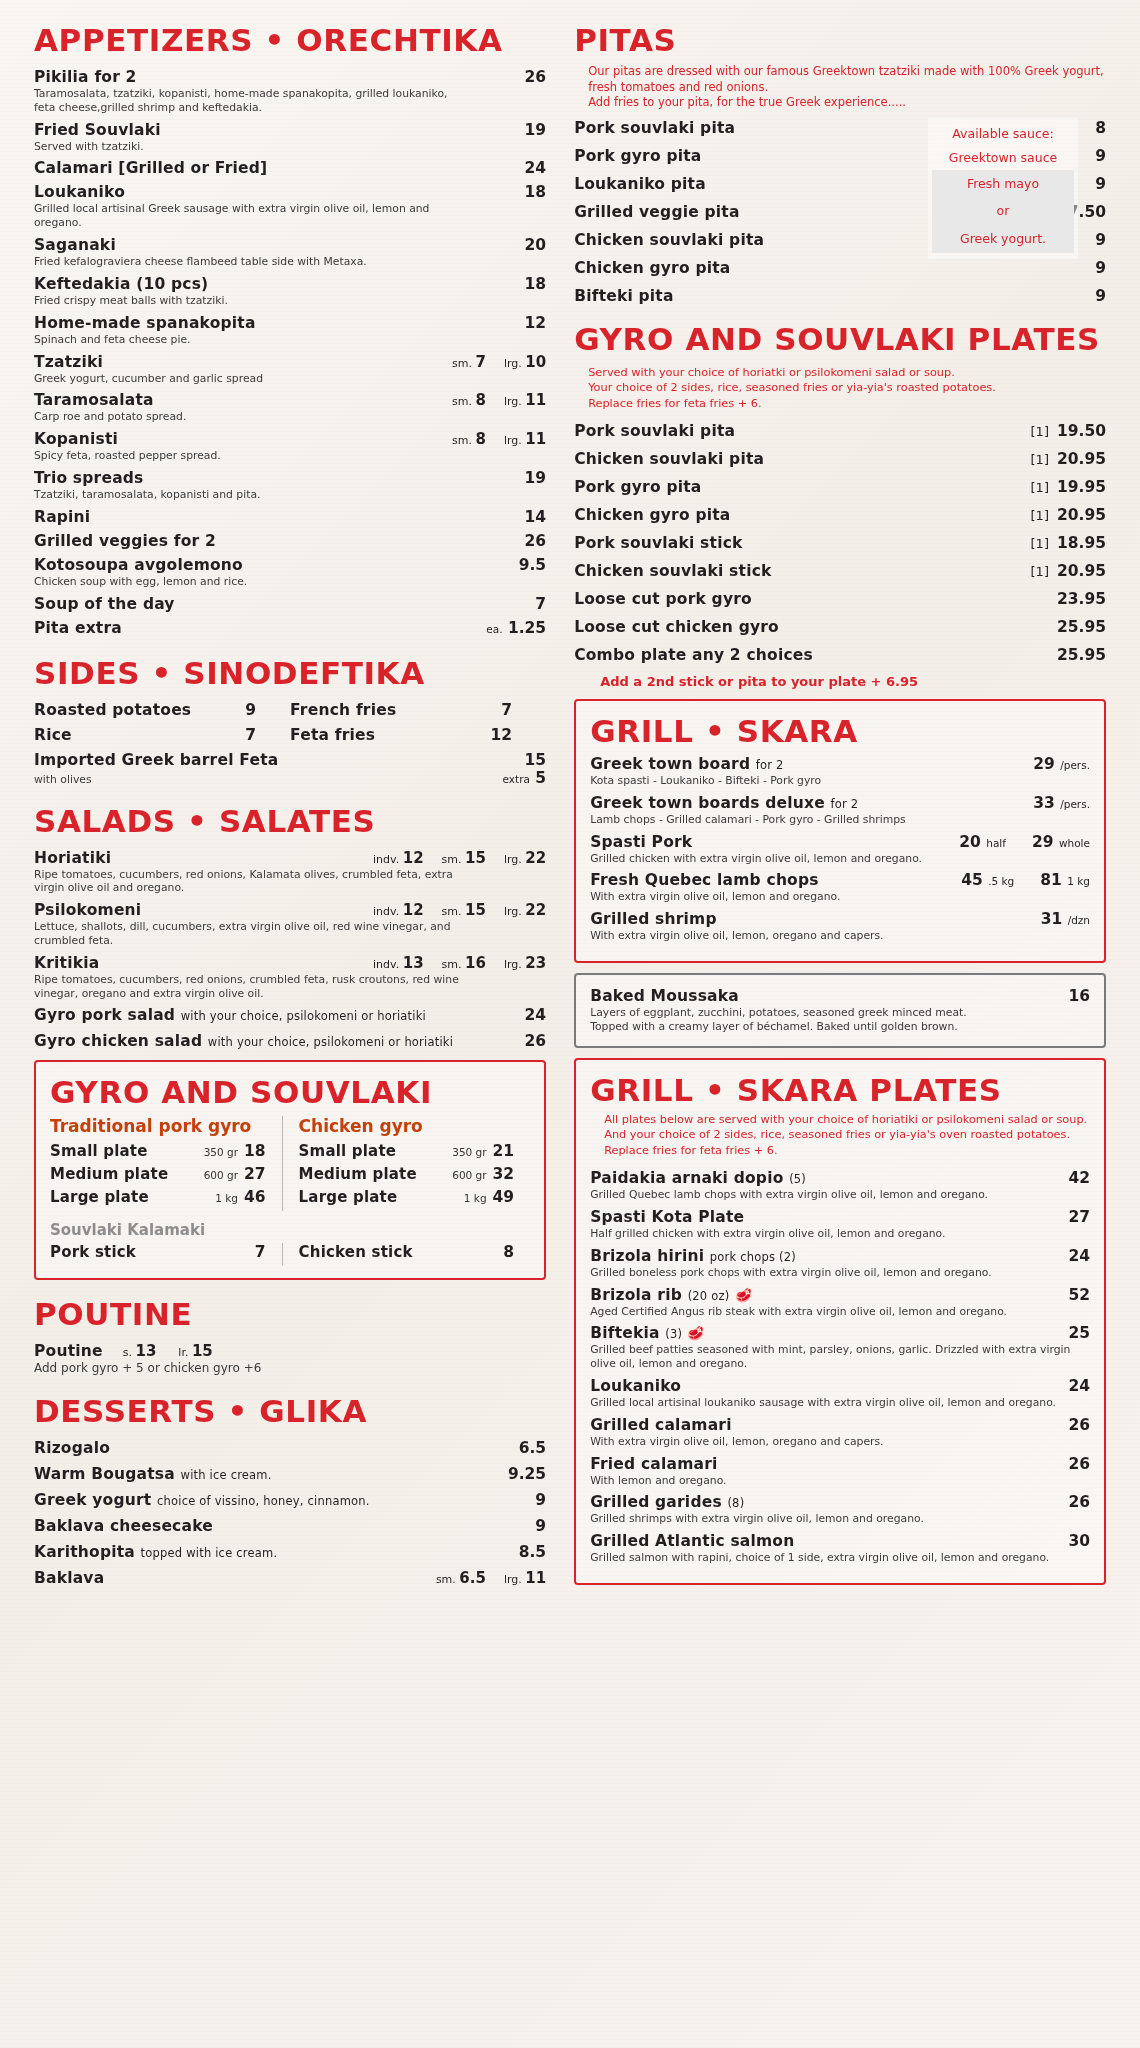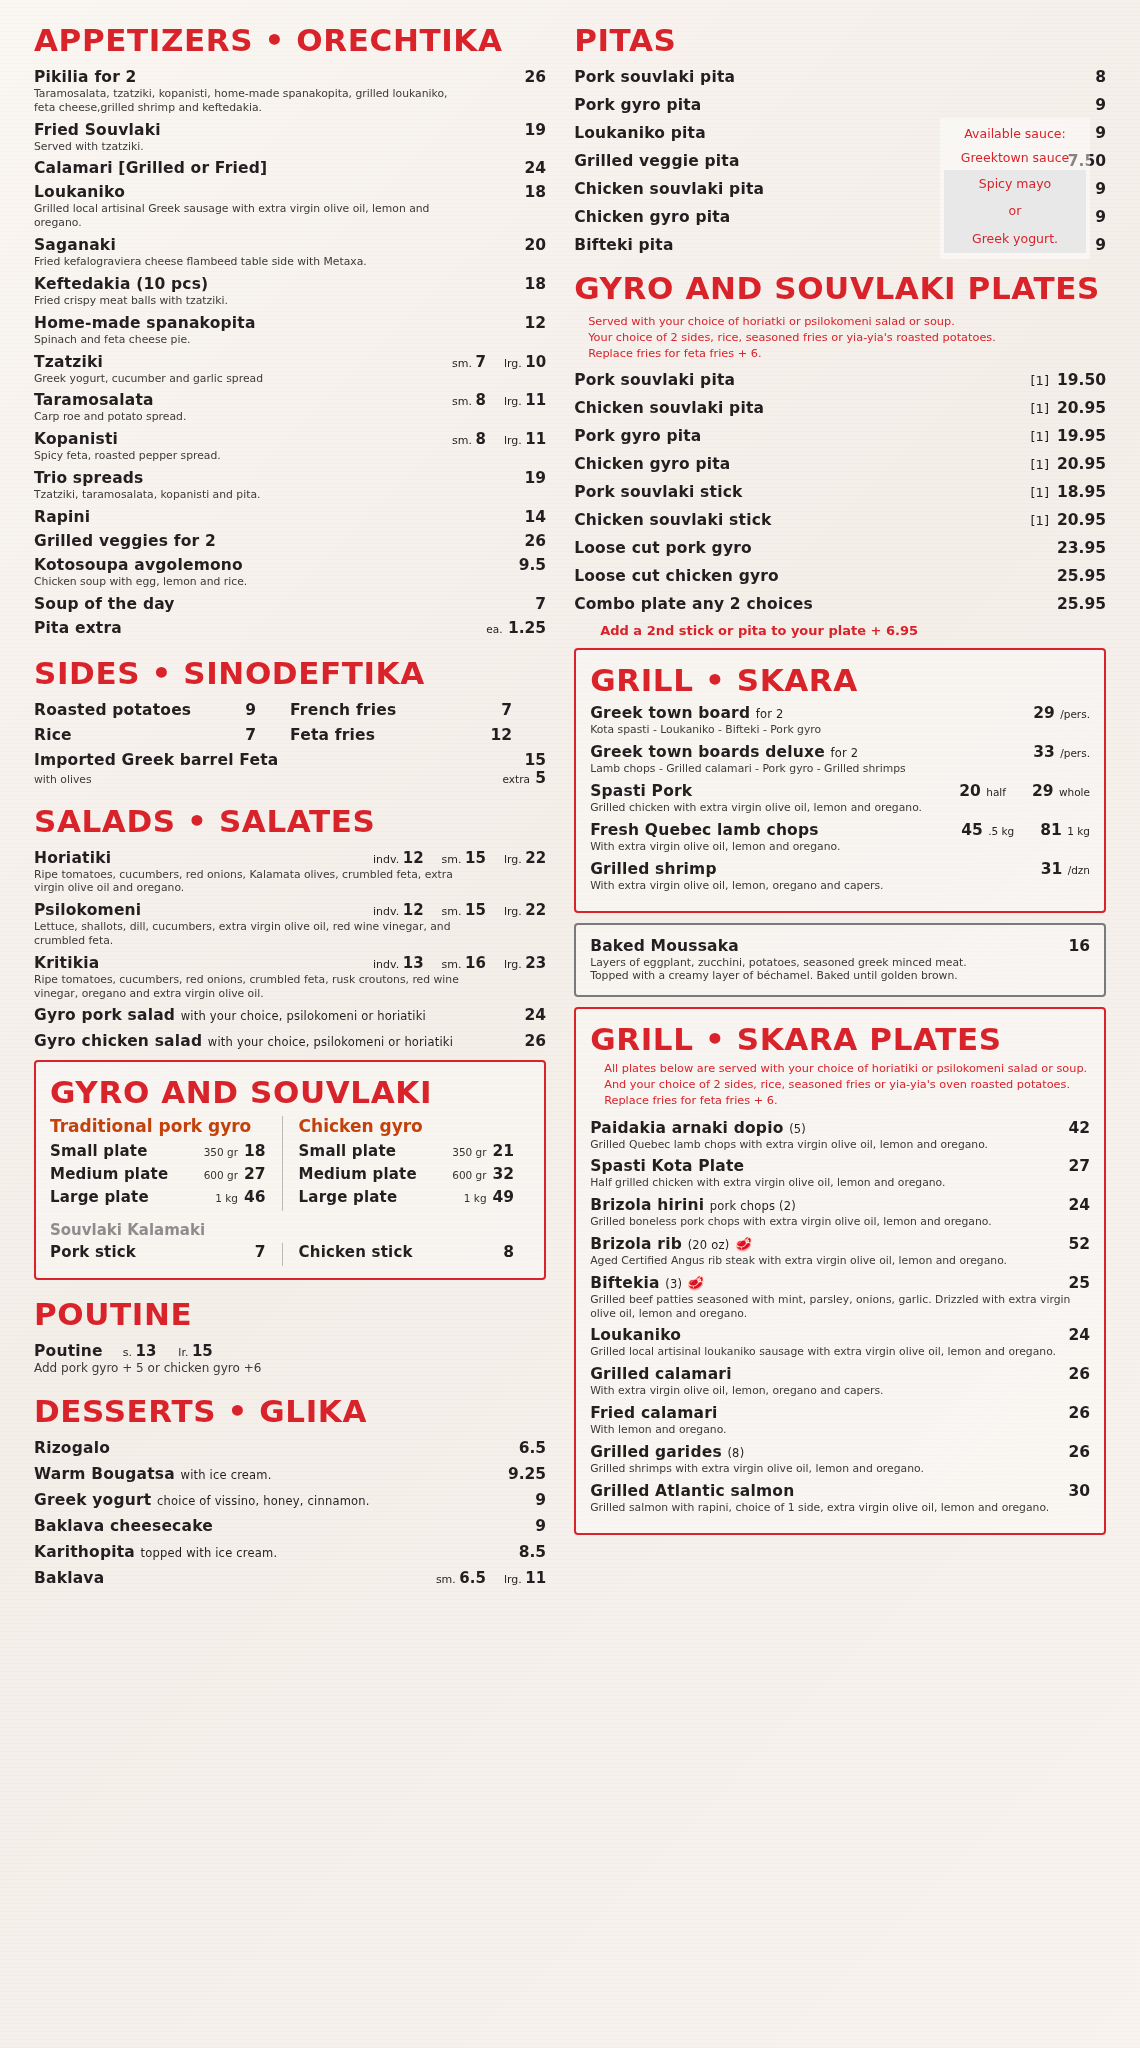--- a/index.html
+++ b/index.html
@@ -63,21 +63,21 @@
   .box.grey { border:2px solid #7a7a7a; }
   .box h2.sec { margin-bottom:6px; }
 
   
   .twocol { display:flex; }
   .twocol > div { flex:1; }
   .divider { border-left:1px solid #b9b9b9; padding-left:16px; }
 
   
   .sauce {
-    position:absolute; right:16px; top:96px;
+    position:absolute; right:28px; top:96px;
     width:150px; text-align:center;
     color:#d8232a; font-size:12.5px; line-height:1.9;
     background:rgba(255,255,255,0.45);
     padding:4px 4px 6px 4px;
   }
   .sauce .hl { background:#e8e8e8; display:block; padding:2px 0; }
 
   .pitasec { position:relative; }
 
   .addline { color:#d8232a; font-size:13px; font-weight:bold; margin:6px 0 0 26px; }
@@ -447,24 +447,26 @@
             <span>lrg. <b>11</b></span>
           </span>
         </div>
       </div>
   </div>
 
   <div class="col colR">
 
     <div class="pitasec">
       <h2 class="sec">PITAS</h2>
+      <div class="subnote" style="white-space:pre-line">Our pitas are dressed with our famous Greektown tzatziki made with 100% Greek yogurt, fresh tomatoes and red onions.
+Add fries to your pita, for the true Greek experience.....</div>
       <div class="sauce">
         <div>Available sauce:</div>
         <div>Greektown sauce</div>
-        <span class="hl">Spicy mayo</span>
+        <span class="hl">Fresh mayo</span>
         <span class="hl">or</span>
         <span class="hl">Greek yogurt.</span>
       </div>
       <div id="pitas">
           <div class="row" style="margin-bottom:10px">
             <span class="nm">Pork souvlaki pita</span>
             <span class="dots"></span>
             <span class="pr">8</span>
           </div>
           <div class="row" style="margin-bottom:10px">

